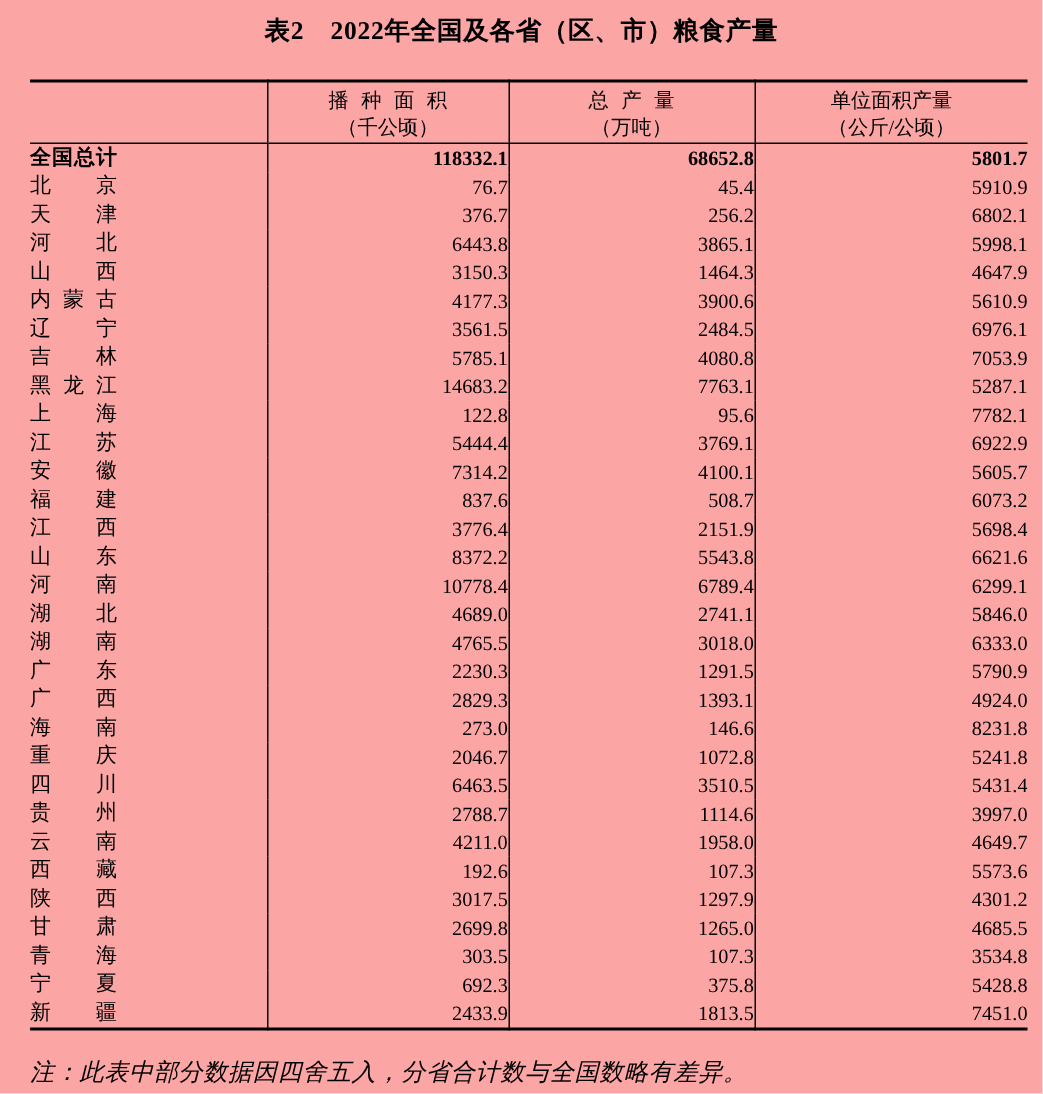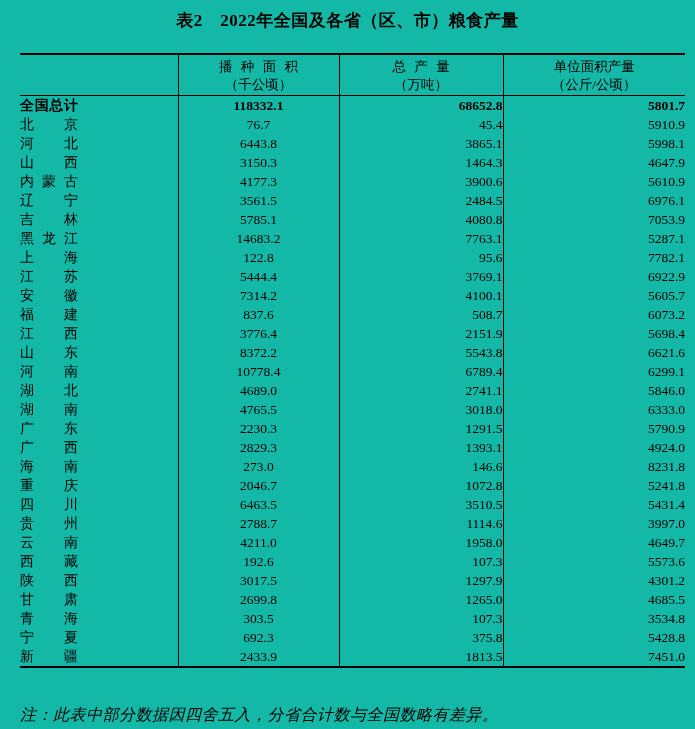--- a/index.html
+++ b/index.html
@@ -1,20 +1,20 @@
 <!DOCTYPE html>
 <html><head>
 <meta charset="utf-8">
 <style>
   html, body { margin: 0; padding: 0; background: #ffffff; }
   .page {
     position: relative;
     width: 695px;
     height: 729px;
-    background: #14b8a6;
+    background: #fca5a5;
     color: #000000;
     font-family: "Liberation Serif", "DejaVu Serif", serif;
     overflow: hidden;
   }
   .title {
     position: absolute;
     top: 9px;
     left: 0;
     width: 100%;
     text-align: center;
@@ -52,21 +52,21 @@
     overflow: hidden;
   }
   td.region { padding-left: 40px; text-align: left; }
   .rname {
     display: inline-block;
     width: 58px;
     text-align: justify;
     text-align-last: justify;
   }
   td.num { text-align: right; font-size: 13.5px; }
-  td.num-1 { padding-right: 3px; text-align: center; }
+  td.num-1 { padding-right: 3px; }
   td.num-2 { padding-right: 6px; }
   td.num-3 { padding-right: 8px; }
   tr.total td { font-weight: bold; }
   .note {
     position: absolute;
     top: 705px;
     left: 20px;
     font-size: 16px;
     font-style: italic;
     letter-spacing: 0.5px;
@@ -109,20 +109,26 @@
           <td class="num num-2">68652.8</td>
           <td class="num num-3">5801.7</td>
         </tr>
         <tr>
           <td class="region"><span class="rname">北京</span></td>
           <td class="num num-1">76.7</td>
           <td class="num num-2">45.4</td>
           <td class="num num-3">5910.9</td>
         </tr>
         <tr>
+          <td class="region"><span class="rname">天津</span></td>
+          <td class="num num-1">376.7</td>
+          <td class="num num-2">256.2</td>
+          <td class="num num-3">6802.1</td>
+        </tr>
+        <tr>
           <td class="region"><span class="rname">河北</span></td>
           <td class="num num-1">6443.8</td>
           <td class="num num-2">3865.1</td>
           <td class="num num-3">5998.1</td>
         </tr>
         <tr>
           <td class="region"><span class="rname">山西</span></td>
           <td class="num num-1">3150.3</td>
           <td class="num num-2">1464.3</td>
           <td class="num num-3">4647.9</td>

